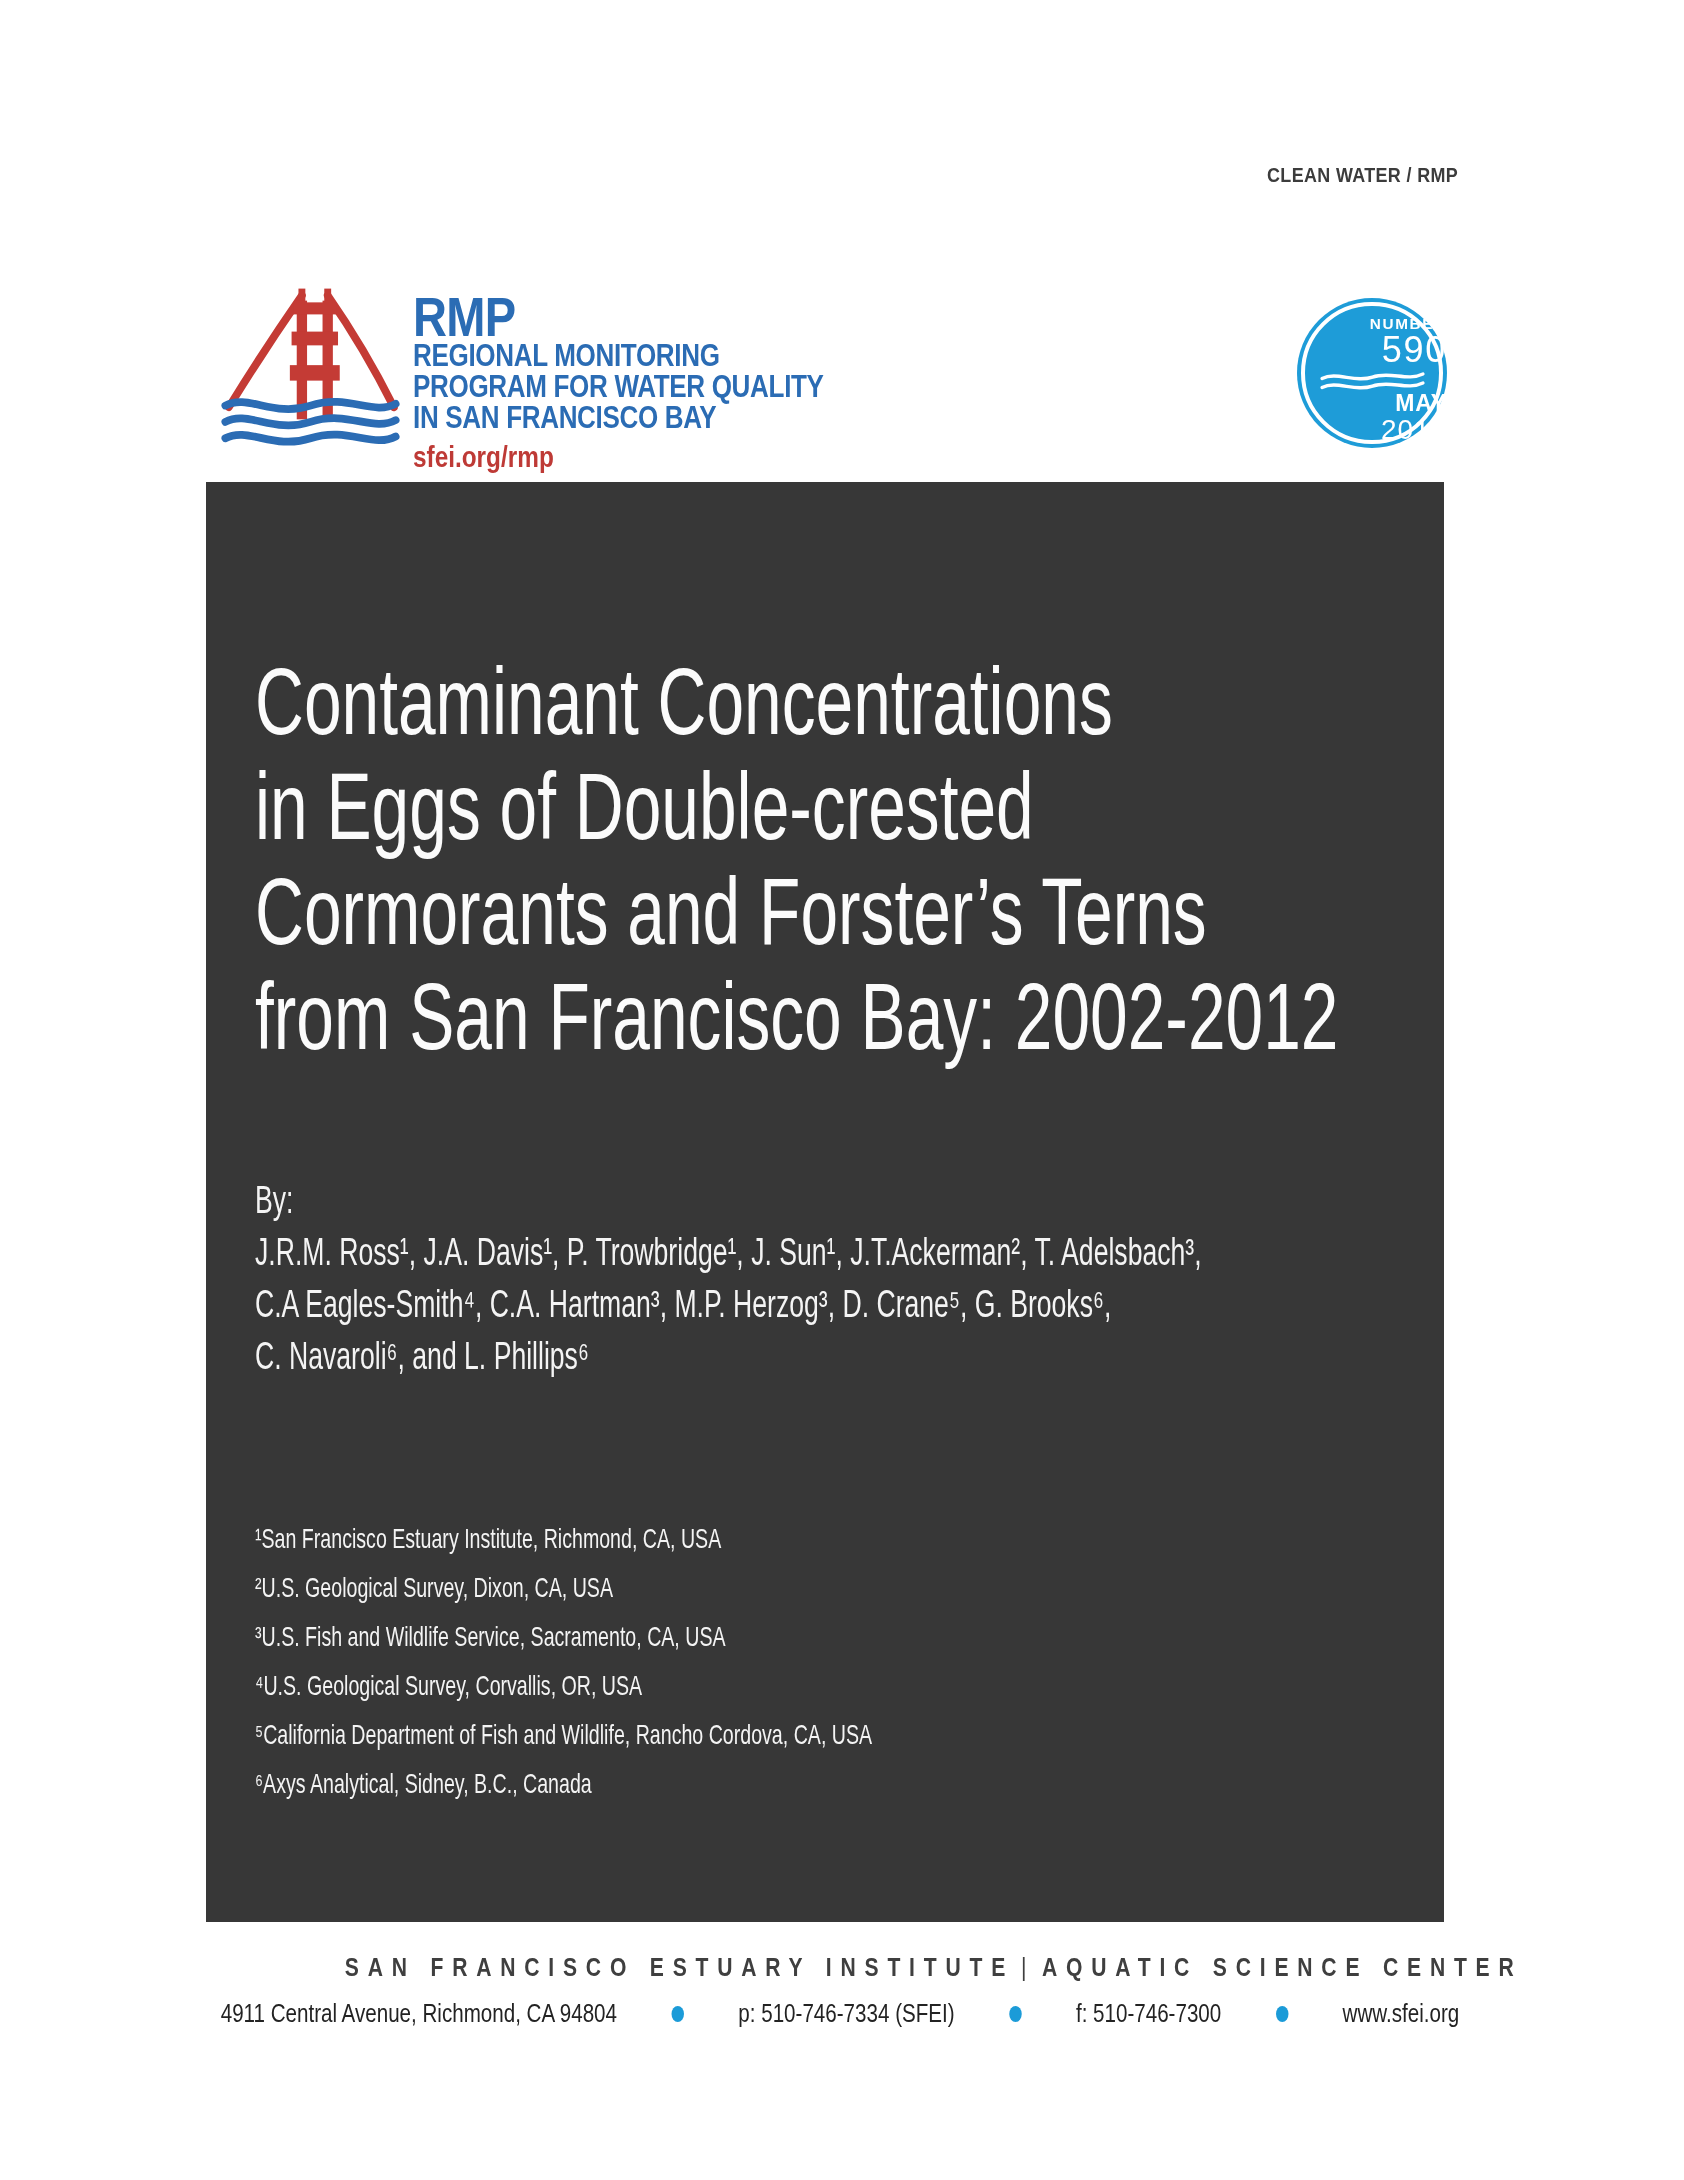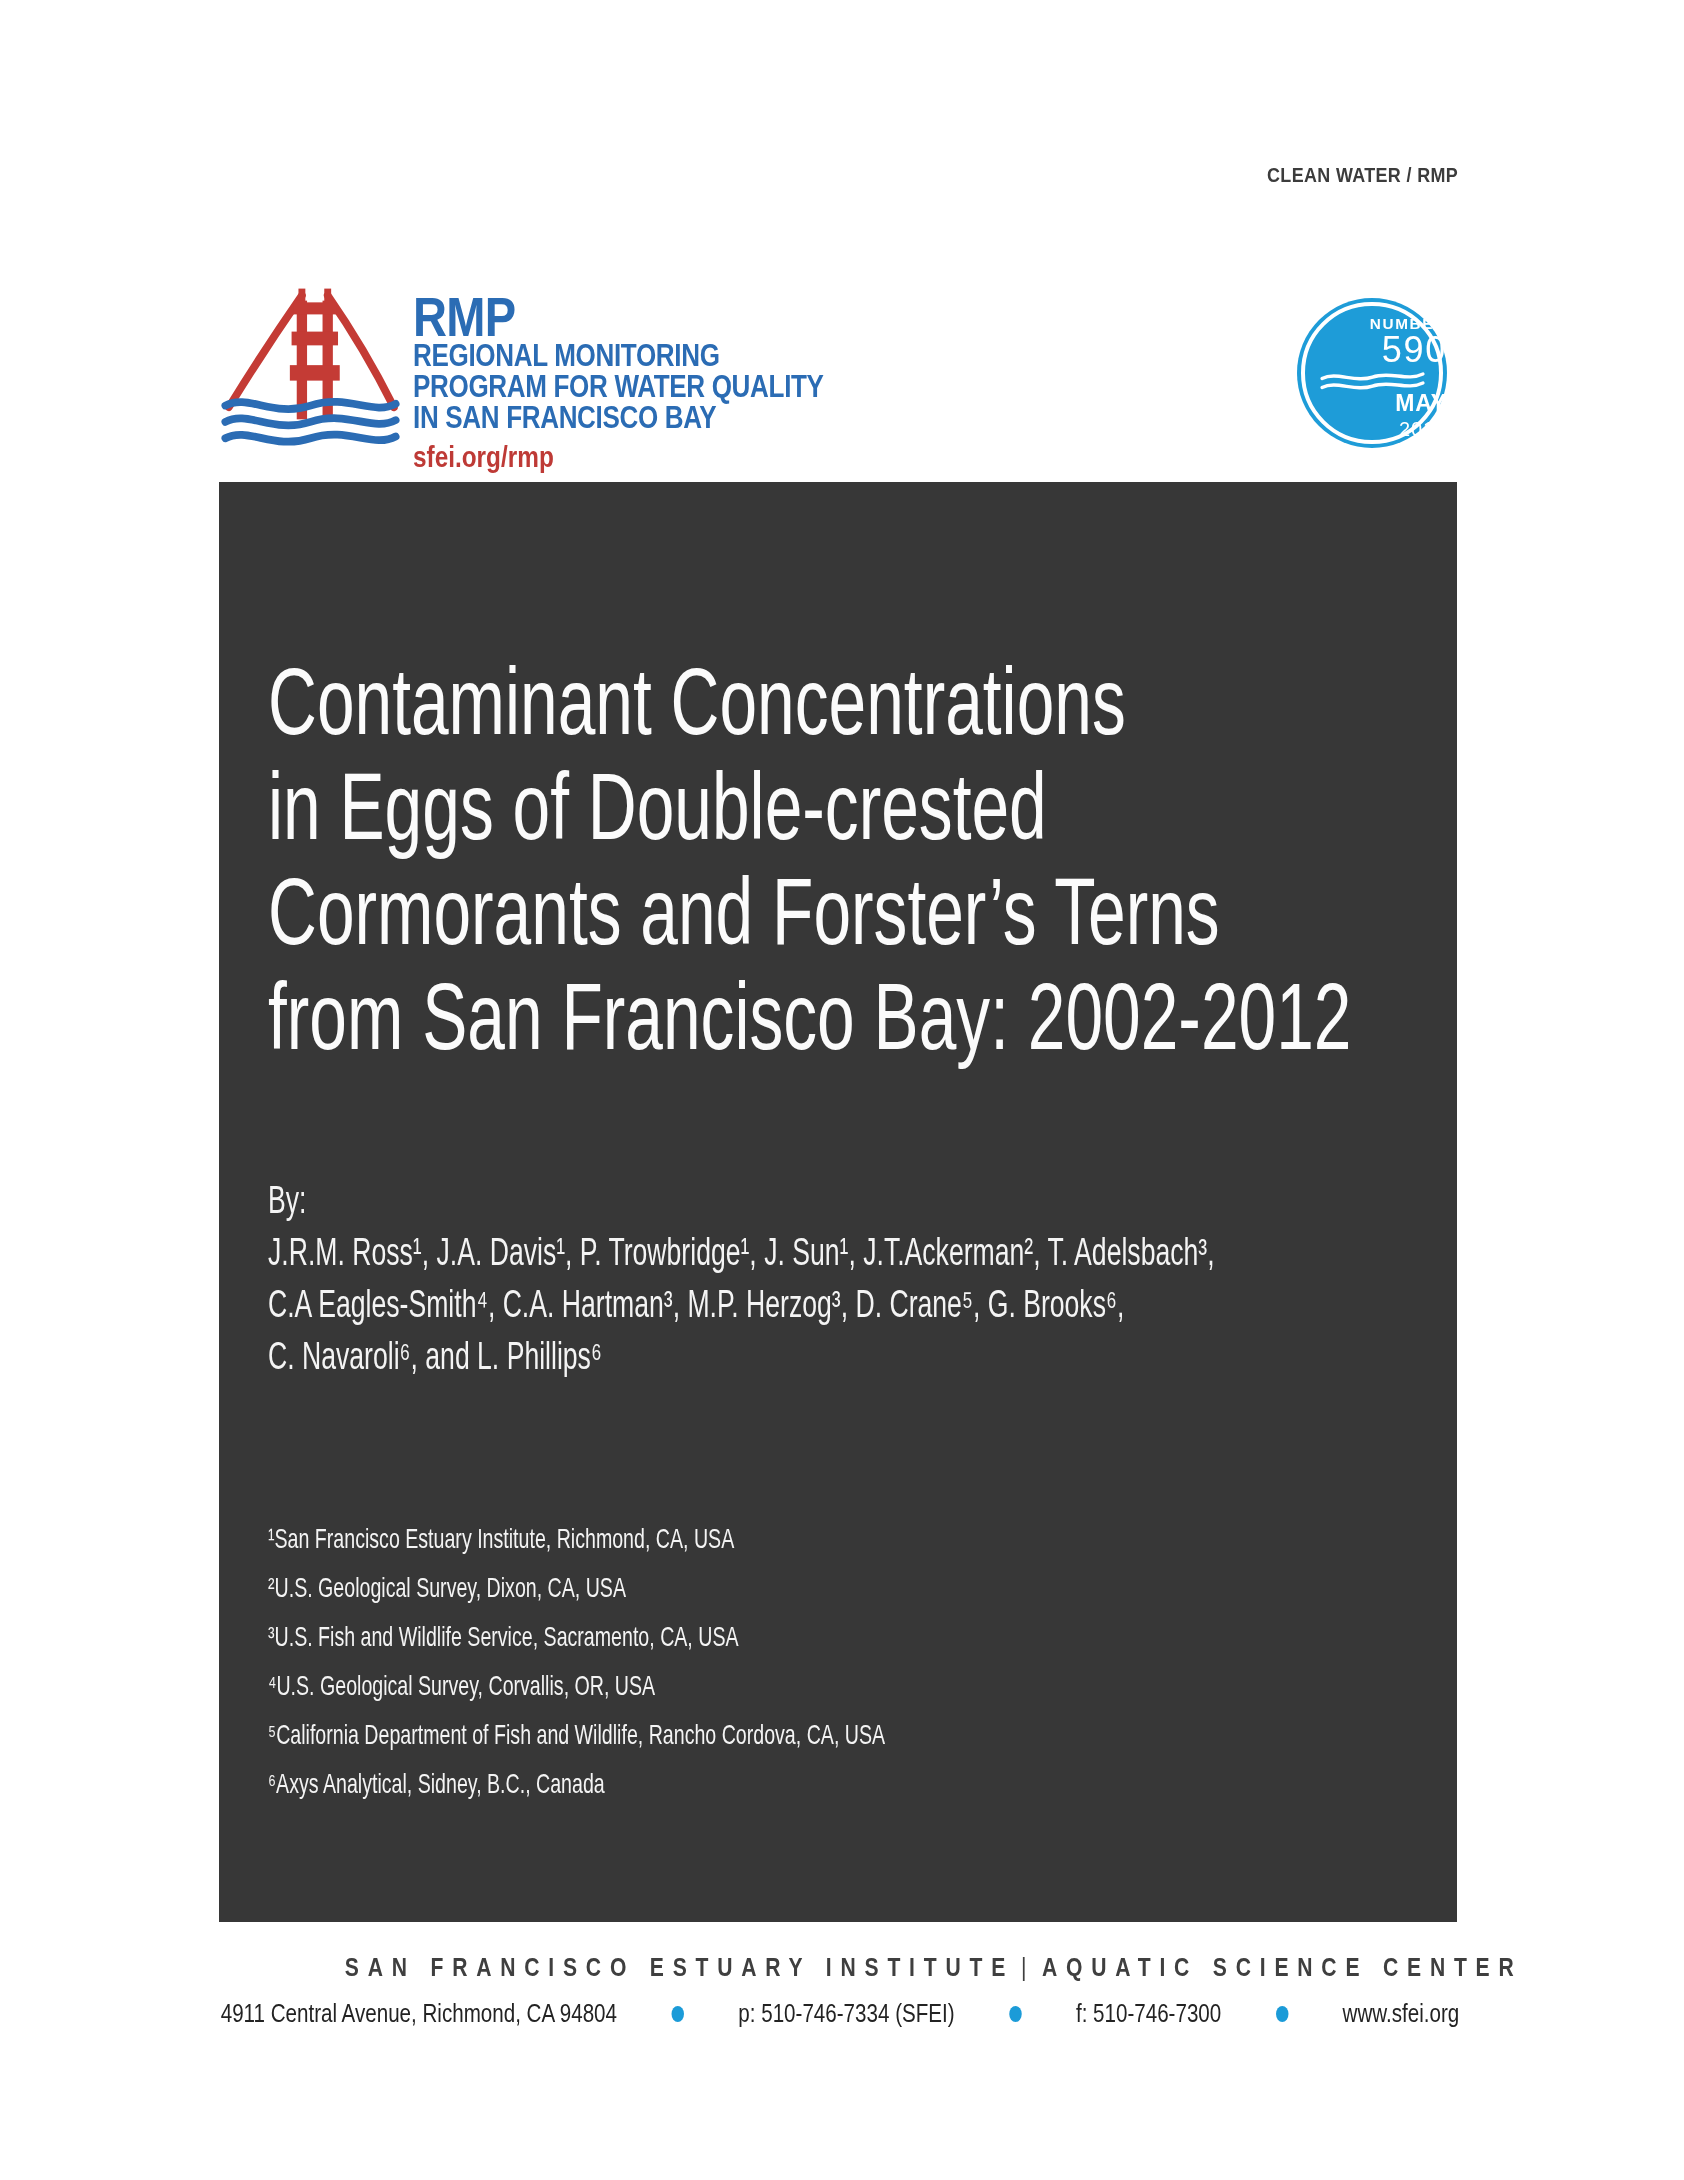--- a/index.html
+++ b/index.html
@@ -40,25 +40,25 @@
   }
   .badge::before{
     content:"";position:absolute;left:4.3px;top:4.3px;right:4.3px;bottom:4.3px;
     border:4.3px solid #ffffff;border-radius:50%;pointer-events:none;
   }
   .badge-content{position:relative;padding-top:17px;}
   .badge-label{font-size:15.3px;line-height:17px;font-weight:bold;letter-spacing:1.7px;}
   .badge-number{font-size:36px;line-height:36px;font-weight:400;letter-spacing:1.7px;}
   .badge-wave{display:block;margin:0 auto;width:109px;height:25.6px;}
   .badge-month{font-size:23px;line-height:23px;letter-spacing:0.9px;margin-top:-1.7px;font-weight:bold;}
-  .badge-year{font-size:20px;line-height:29px;letter-spacing:0.9px;}
+  .badge-year{font-size:28px;line-height:29px;letter-spacing:0.9px;}
 
   
   .panel{
-    position:absolute;left:219px;top:482px;width:1238px;height:1440px;
+    position:absolute;left:206px;top:482px;width:1238px;height:1440px;
     background:#373737;color:#ffffff;
   }
   .title{
     position:absolute;left:49px;top:167px;margin:0;
     font-size:94px;line-height:105px;font-weight:400;letter-spacing:0px;
     color:#fbfbfb;white-space:nowrap;
     transform:scaleX(0.72);transform-origin:0 0;
   }
   .byline{
     position:absolute;left:49px;top:692px;

